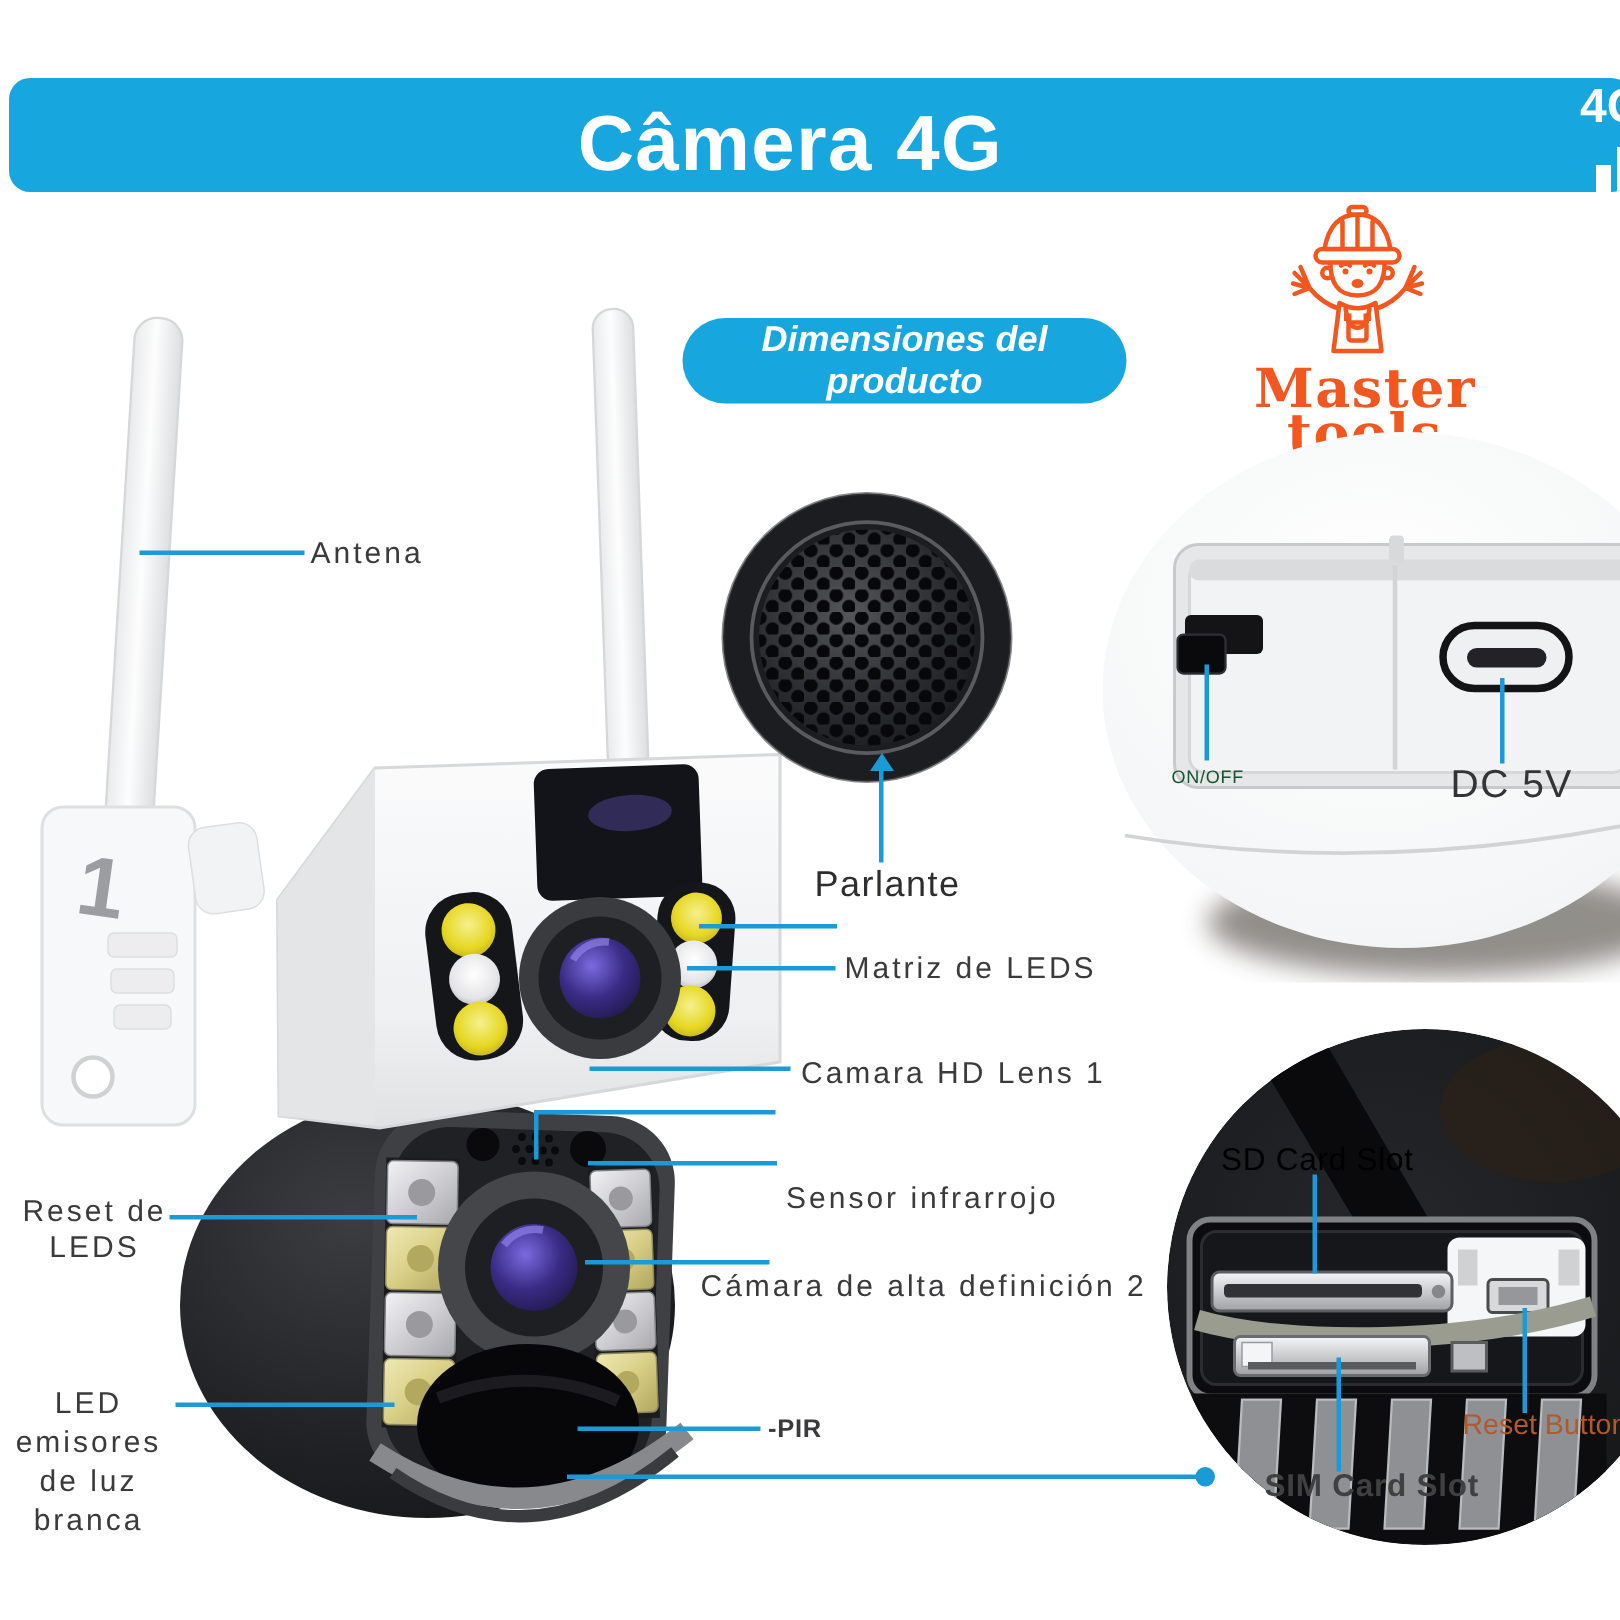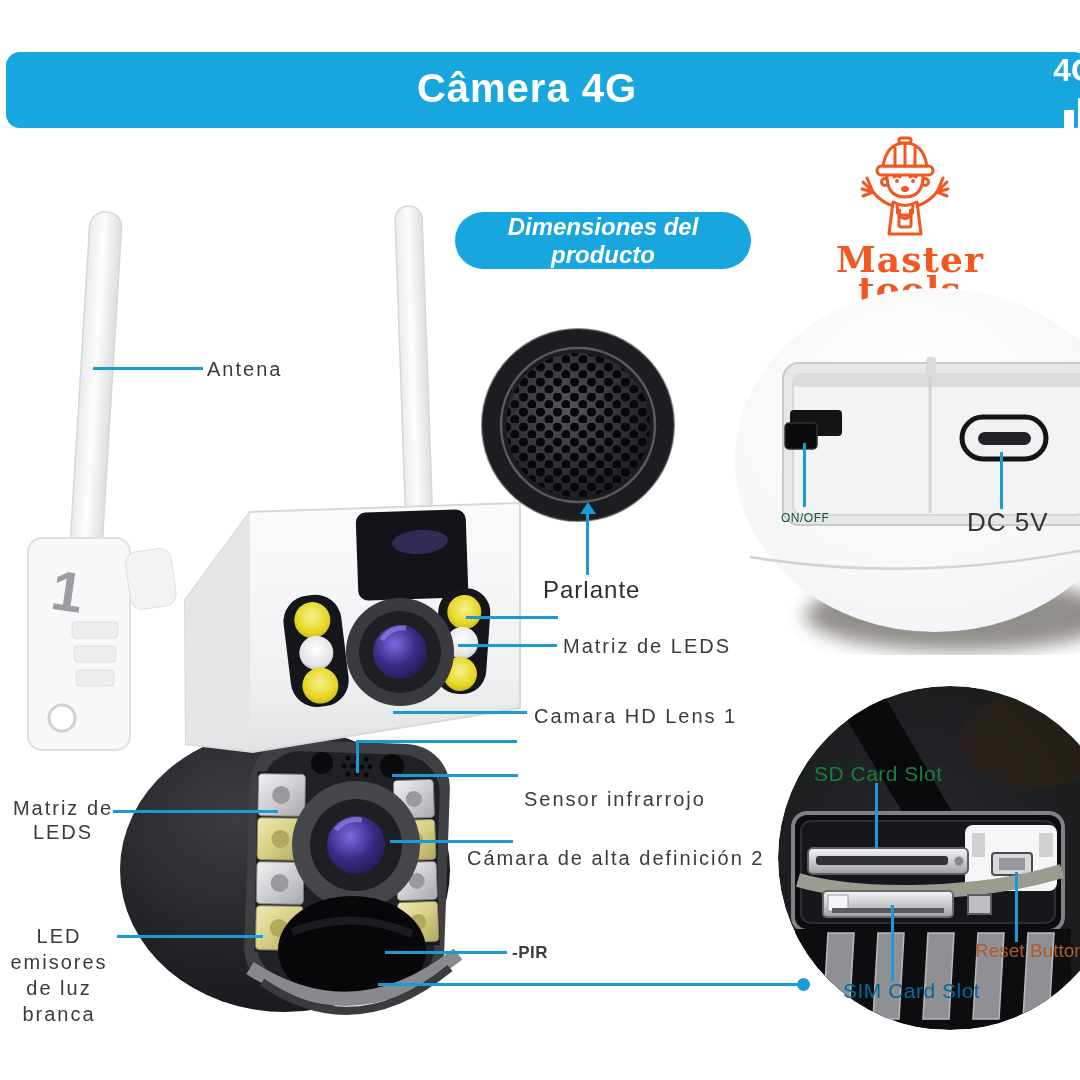--- a/index.html
+++ b/index.html
@@ -2,21 +2,21 @@
 <html><head>
 <meta charset="utf-8">
 <style>
   html,body{margin:0;padding:0;background:#fff;}
   #canvas{position:relative;width:1080px;height:1080px;background:#ffffff;overflow:hidden;
           font-family:"Liberation Sans",sans-serif;}
   
   .banner{position:absolute;left:6px;top:52px;width:1082px;height:76px;background:#17a7de;
           border-radius:14px;overflow:hidden;}
   .banner-title{position:absolute;left:0;right:40px;top:14px;text-align:center;color:#fff;
-          font-size:40px;font-weight:bold;letter-spacing:1px;}
+          font-size:52px;font-weight:bold;letter-spacing:1px;}
   .badge-4g{position:absolute;right:-8px;top:0px;color:#fff;font-size:32px;font-weight:bold;}
   .badge-bars{position:absolute;right:-4px;top:42px;}
   
   .pill{position:absolute;left:455px;top:212px;width:296px;height:57px;background:#17a7de;
         border-radius:29px;display:flex;align-items:center;justify-content:center;border:none;
         color:#fff;font-size:24px;font-weight:bold;font-family:"Liberation Sans",sans-serif;cursor:pointer;font-style:italic;}
   
   .brand-line{position:absolute;color:#f2571f;font-family:"DejaVu Serif",serif;font-weight:bold;
         font-size:36px;letter-spacing:1px;}
   
@@ -338,29 +338,29 @@
 
   <div class="lbl" style="left:207px;top:357px;">Antena</div>
   <div class="lbl" style="left:543px;top:576px;font-size:24px;letter-spacing:1px;color:#2e2e30;">Parlante</div>
   <div class="lbl" style="left:563px;top:634px;">Matriz de LEDS</div>
   <div class="lbl" style="left:534px;top:704px;">Camara HD Lens 1</div>
   <div class="lbl" style="left:524px;top:787px;">Sensor infrarrojo</div>
   <div class="lbl" style="left:467px;top:846px;">Cámara de alta definición 2</div>
   <div class="lbl" style="left:512px;top:943px;font-size:17px;font-weight:bold;letter-spacing:0.5px;">-PIR</div>
 
   <div class="lbl lbl-c" style="left:8px;top:796px;">
-    <div>Matriz de</div>
+    <div>Reset de</div>
     <div>LEDS</div>
   </div>
   <div class="lbl lbl-c" style="left:4px;top:923px;line-height:1.3;">
     <div>LED</div>
     <div>emisores</div>
     <div>de luz</div>
     <div>branca</div>
   </div>
 
   <div class="lbl" style="left:781px;top:511px;font-size:12px;letter-spacing:0.5px;color:#14532d;">ON/OFF</div>
   <div class="lbl" style="left:967px;top:507px;font-size:26px;letter-spacing:1px;color:#333436;">DC 5V</div>
-  <div class="lbl" style="left:814px;top:761px;font-size:21px;letter-spacing:0.5px;color:#15803d;">SD Card Slot</div>
+  <div class="lbl" style="left:814px;top:761px;font-size:21px;letter-spacing:0.5px;color:#000000;">SD Card Slot</div>
   <div class="lbl" style="left:975px;top:940px;font-size:19px;letter-spacing:0px;color:#b1592b;">Reset Button</div>
-  <div class="lbl" style="left:843px;top:978px;font-size:21px;font-weight:normal;letter-spacing:0.5px;color:#0369a1;">SIM Card Slot</div>
+  <div class="lbl" style="left:843px;top:978px;font-size:21px;font-weight:bold;letter-spacing:0.5px;color:#404040;">SIM Card Slot</div>
 
 </div>
 
 </body></html>

